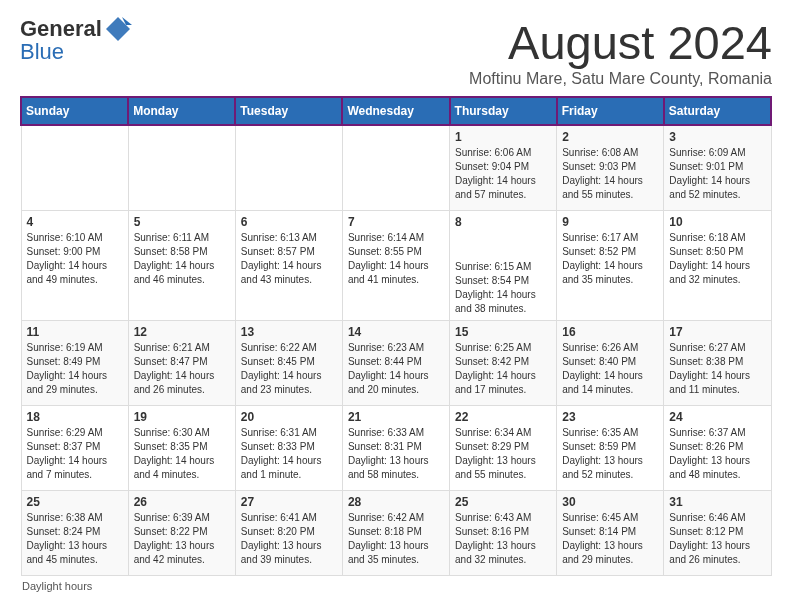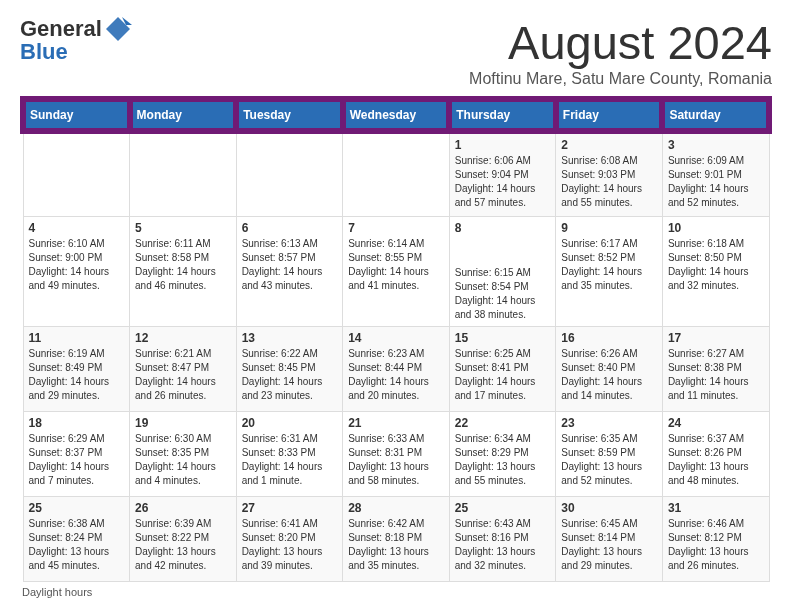--- a/index.html
+++ b/index.html
@@ -19,21 +19,21 @@
     
     .calendar { width: 100%; border-collapse: collapse; font-size: 11px; }
     
     .calendar thead th {
       background: #2a6db5;
       color: white;
       padding: 6px 4px;
       text-align: left;
       font-weight: bold;
       font-size: 12px;
-      border: 6px solid #701a75;
+      border: 2px solid #701a75;
     }
     
     .calendar tbody td {
       width: 14.28%;
       vertical-align: top;
       padding: 4px 5px;
       border: 1px solid #ddd;
       height: 85px;
       background: #fff;
     }
@@ -56,21 +56,21 @@
   <div class="header">
     <div class="logo">
       <div>
         <div style="display:flex; align-items:center;">
           <span class="logo-general" style="font-size:22px; font-weight:bold; color:#333;">General</span>
           <svg width="28" height="28" viewBox="0 0 28 28" style="margin-left:2px;">
             <polygon points="14,2 26,14 14,26 2,14" fill="#2a6db5" opacity="0.9"></polygon>
             <polygon points="18,2 28,10 22,10" fill="#2a6db5"></polygon>
           </svg>
         </div>
-        <div class="logo-blue" style="font-size:22px; font-weight:bold; color:#2a6db5; margin-top:-4px;">Blue</div>
+        <div class="logo-blue" style="font-size:22px; font-weight:normal; color:#2a6db5; margin-top:-4px;">Blue</div>
       </div>
     </div>
     <div class="title-section">
       <div class="main-title">August 2024</div>
       <div class="subtitle">Moftinu Mare, Satu Mare County, Romania</div>
     </div>
   </div>
 
   <table class="calendar">
     <thead>
@@ -188,21 +188,21 @@
           <td>
             <div class="day-number">14</div>
             <div class="day-info" style="white-space: pre-line;">Sunrise: 6:23 AM
 Sunset: 8:44 PM
 Daylight: 14 hours
 and 20 minutes.</div>
           </td>
           <td>
             <div class="day-number">15</div>
             <div class="day-info" style="white-space: pre-line;">Sunrise: 6:25 AM
-Sunset: 8:41 PM
+Sunset: 8:42 PM
 Daylight: 14 hours
 and 17 minutes.</div>
           </td>
           <td>
             <div class="day-number">16</div>
             <div class="day-info" style="white-space: pre-line;">Sunrise: 6:26 AM
 Sunset: 8:40 PM
 Daylight: 14 hours
 and 14 minutes.</div>
           </td>

